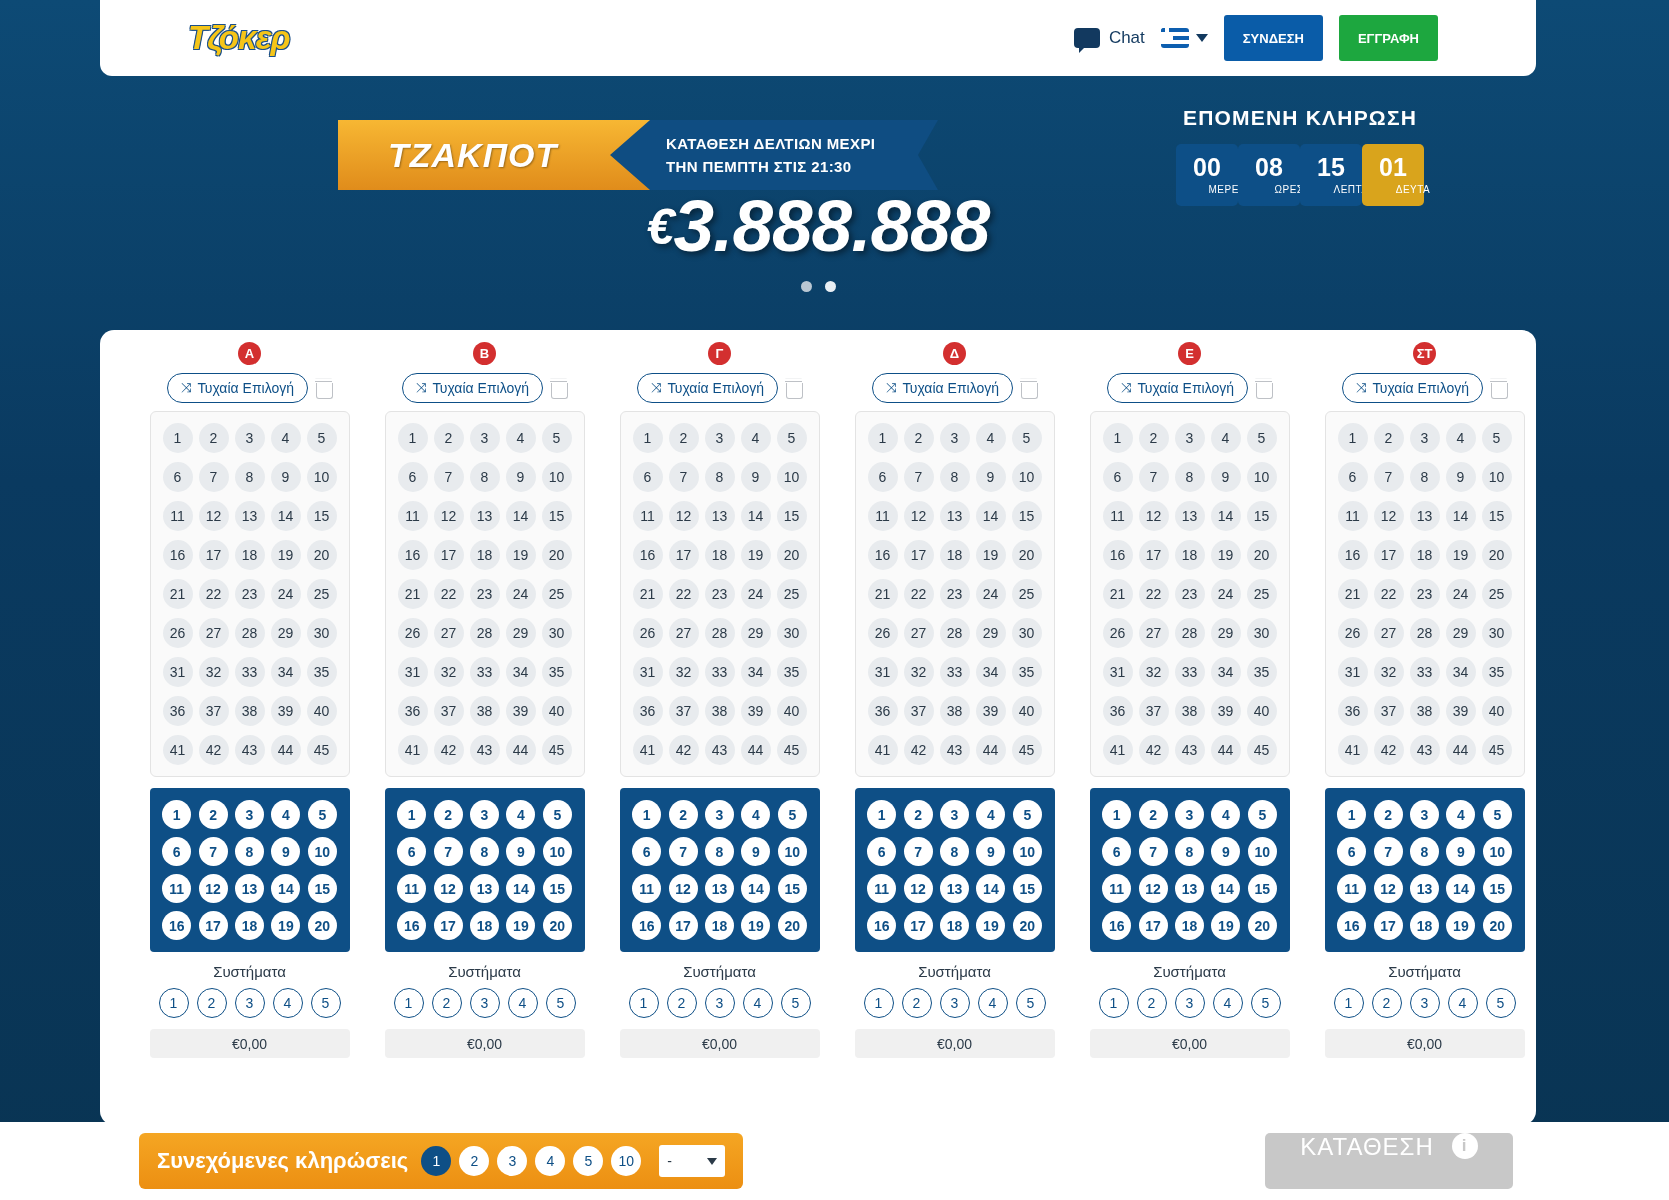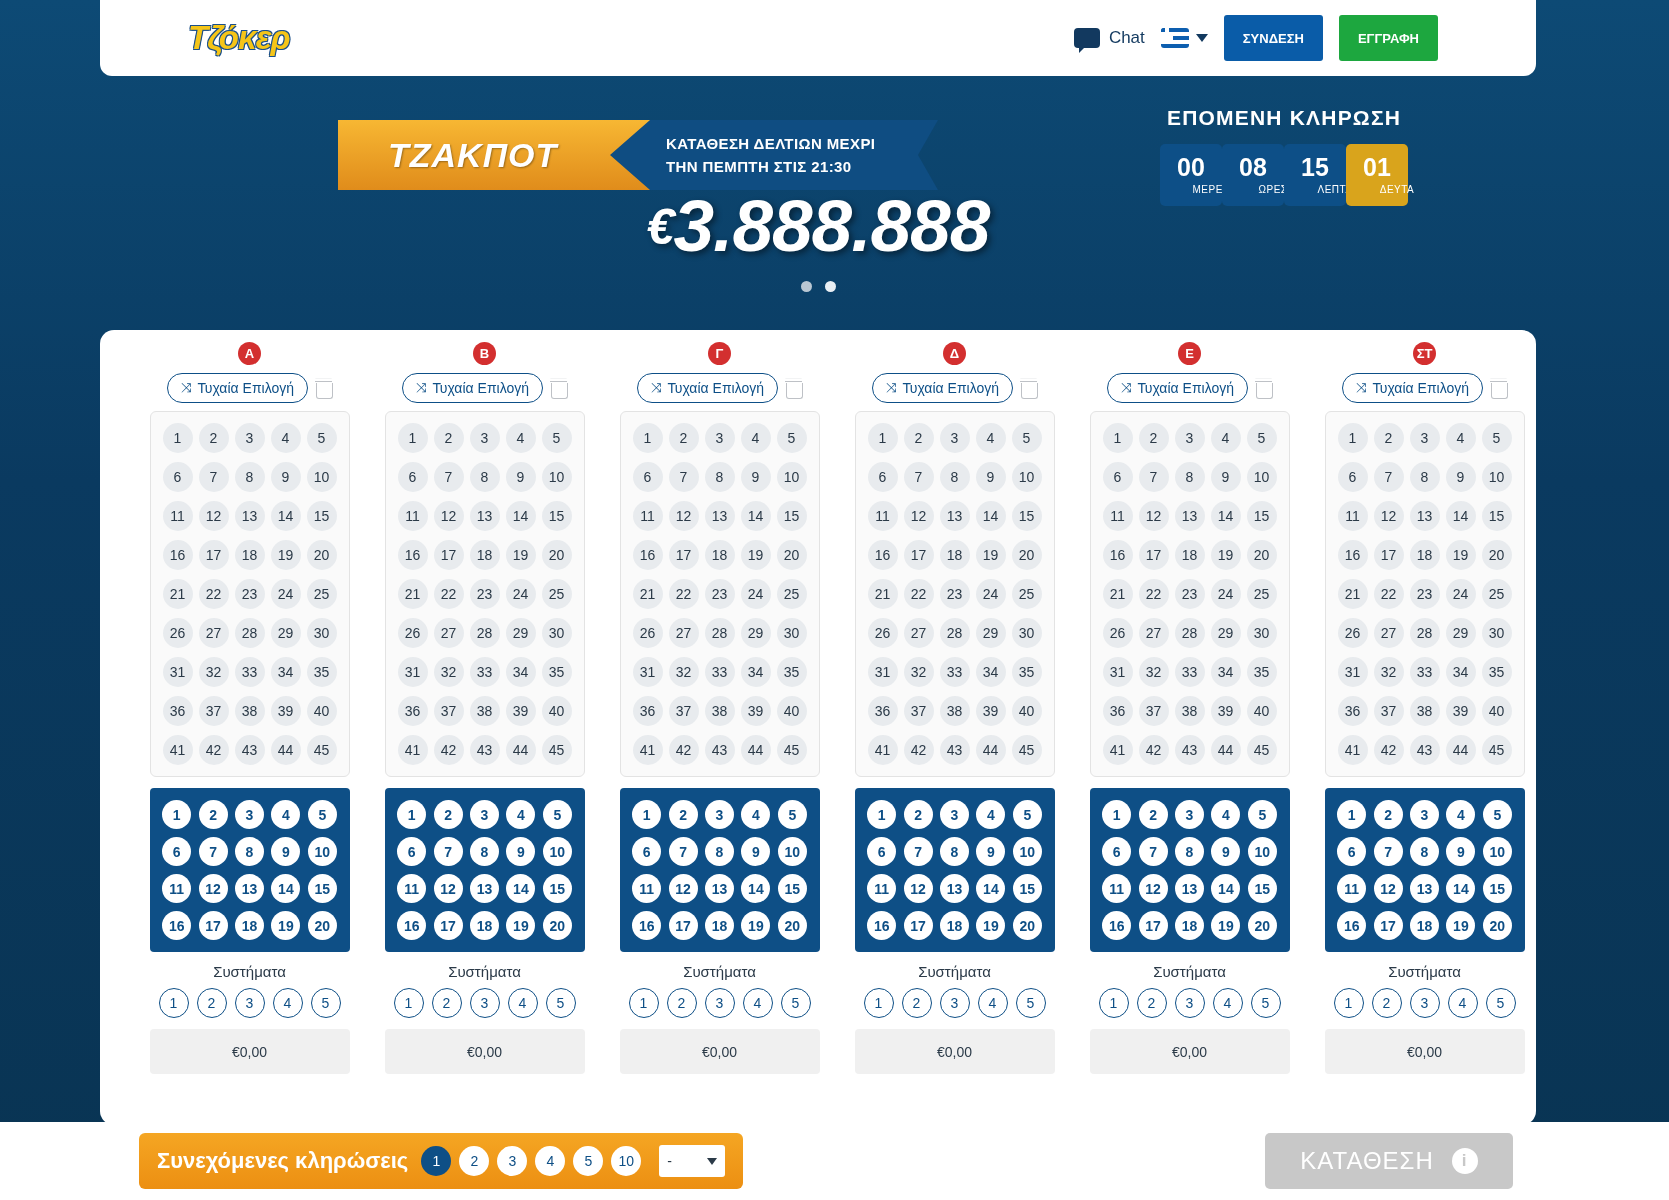--- a/index.html
+++ b/index.html
@@ -154,21 +154,21 @@
   .dots {
     position: absolute; left: 0; right: 0; top: 205px;
     display: flex; justify-content: center; gap: 13px;
   }
   .dot { width: 11px; height: 11px; border-radius: 50%; background: #b9c7d3; }
   .dot.active { background: #e9eff4; }
 
   
   .next-draw {
     position: absolute;
-    right: 128px; top: 30px;
+    right: 112px; top: 30px;
     text-align: center;
     color: #fff;
   }
   .next-draw .title {
     font-size: 21px; font-weight: bold; letter-spacing: 1.2px;
     margin-bottom: 14px;
   }
   .cd-row { display: flex; }
   .cd-box {
     width: 62px; height: 62px;
@@ -291,21 +291,21 @@
     width: 30px; height: 30px;
     border-radius: 50%;
     border: 1.6px solid #0e4f86;
     color: #0e4f86;
     font-size: 14px;
     background: #fff;
     display: flex; align-items: center; justify-content: center;
     cursor: pointer;
   }
   .price {
-    width: 200px; height: 45px;
+    width: 200px; height: 29px;
     margin-top: 11px;
     background: #f0f0f0;
     border-radius: 4px;
     color: #2b3a48; font-size: 14px;
     display: flex; align-items: center; justify-content: center;
   }
 
   
   .bottombar {
     position: absolute;
@@ -352,21 +352,21 @@
     border-left: 5px solid transparent;
     border-right: 5px solid transparent;
     border-top: 7px solid #2b3a48;
   }
   .submit-btn {
     position: absolute;
     right: 156px; top: 11px;
     width: 248px; height: 56px;
     background: #c8c8c8;
     border-radius: 5px;
-    display: flex; align-items: center; justify-content: center;
+    display: flex; align-items: flex-start; justify-content: center;
     gap: 18px;
     color: #ffffff;
     font-size: 24px;
     font-weight: normal;
     letter-spacing: 1px;
     cursor: pointer;
   }
   .info-icon {
     width: 26px; height: 26px;
     border-radius: 50%;

